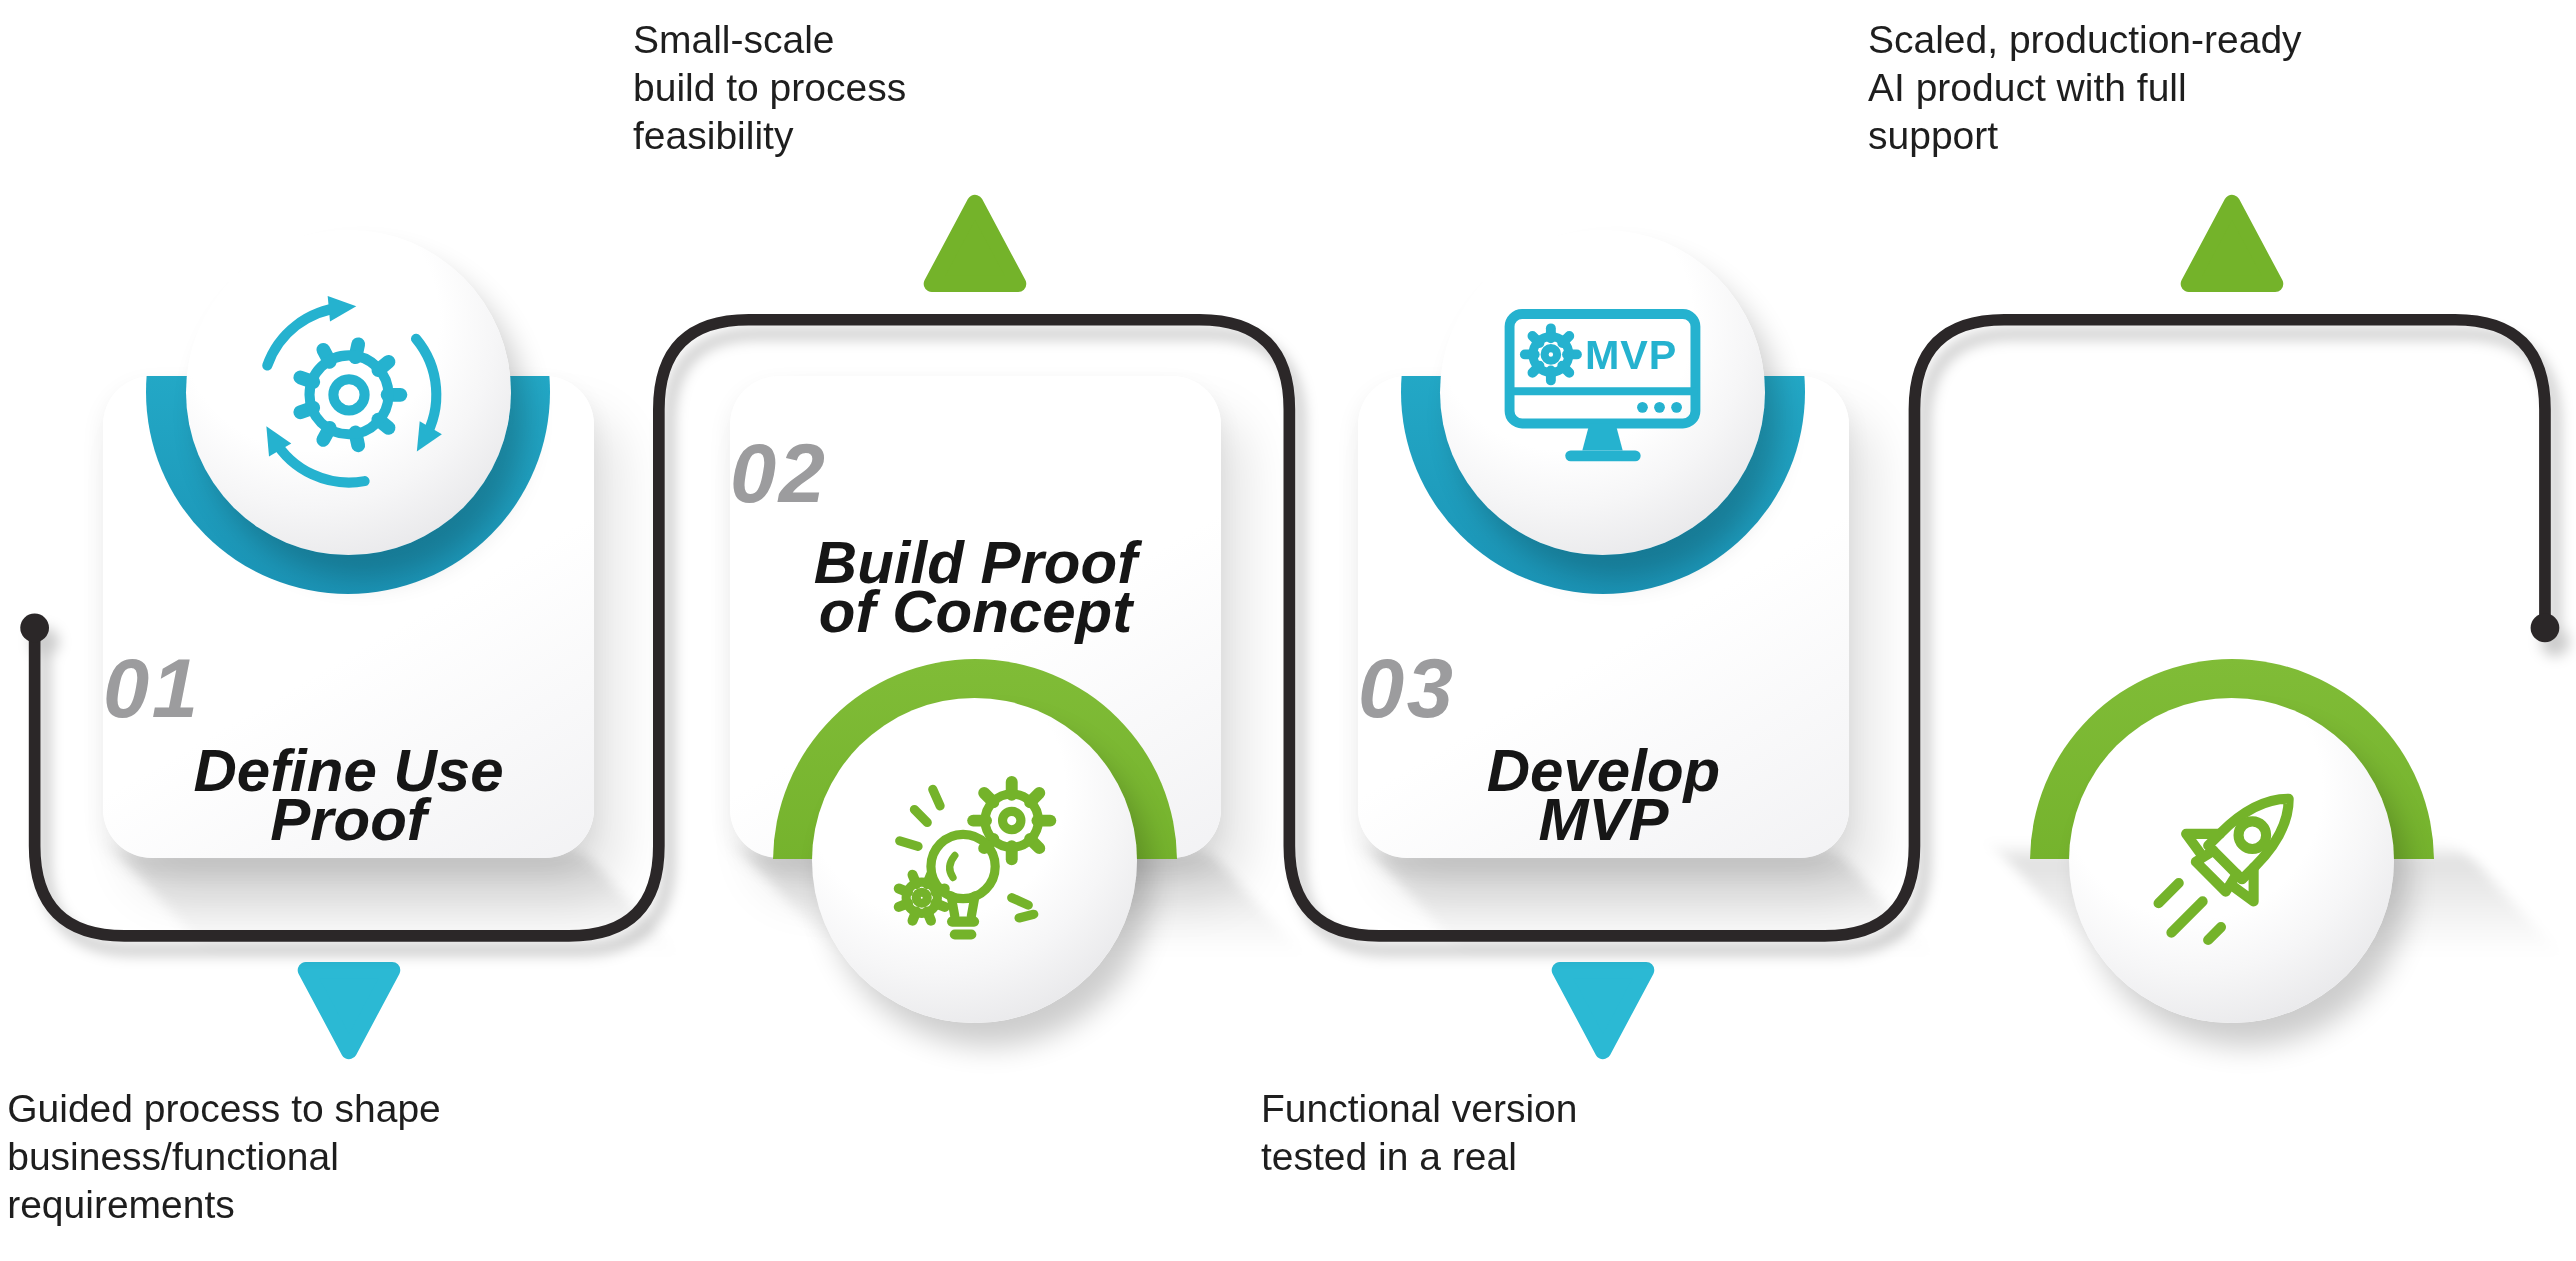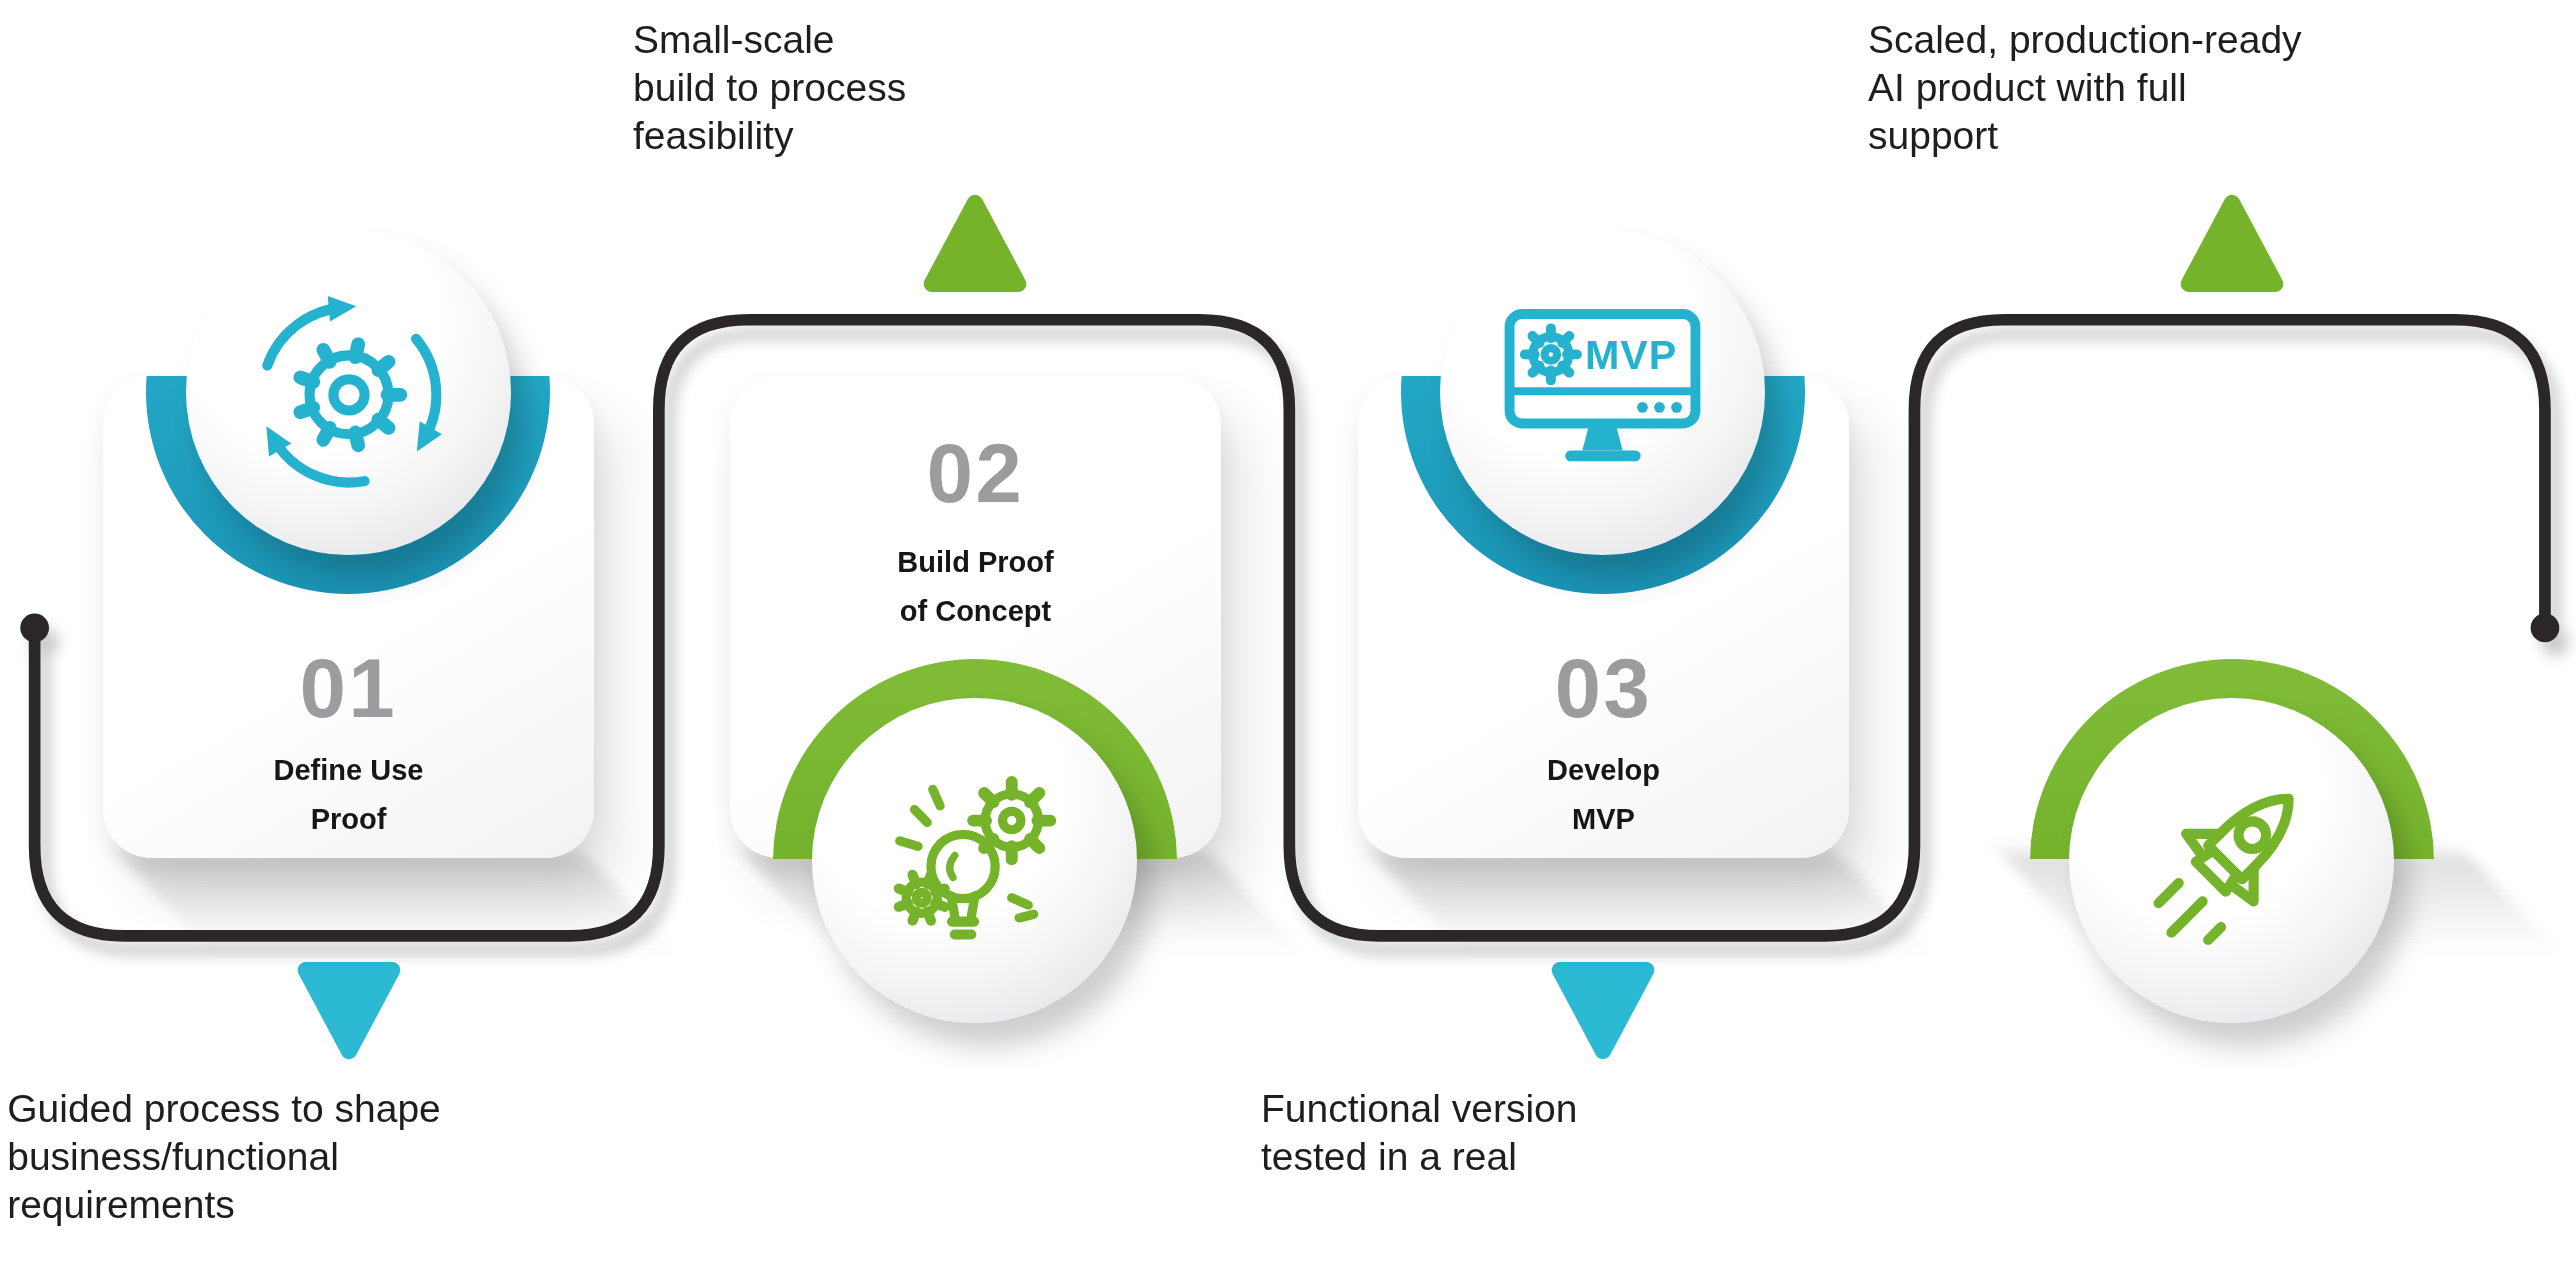--- a/index.html
+++ b/index.html
@@ -19,29 +19,29 @@
     z-index:2;
   }
   .fold{
     position:absolute;height:135px;
     background:linear-gradient(to bottom, rgba(0,0,0,0.13), rgba(0,0,0,0) 75%);
     transform:skewX(42deg);transform-origin:top left;
     filter:blur(8px);
     z-index:1;
   }
   .num{
-    position:absolute;left:0;right:0;text-align:center;
+    position:absolute;left:0;right:0;text-align:left;
     font-size:83px;font-weight:700;letter-spacing:2.7px;
-    color:#9c9c9e;line-height:1;
+    color:#9c9c9e;line-height:1;font-style:italic;
   }
   .icon-top .num{top:271px;}
   .icon-bottom .num{top:56px;}
   .title{
     position:absolute;left:0;right:0;text-align:center;
-    font-size:29px;font-weight:700;color:#161616;line-height:49px;
+    font-size:60px;font-weight:700;color:#161616;line-height:49px;font-style:italic;
   }
   .icon-top .title{top:370px;}
   .icon-bottom .title{top:162px;}
   
   .bowl-clip{position:absolute;width:404px;overflow:hidden;z-index:3;}
   .bowl-clip.top{top:376px;height:221px;}
   .bowl-clip.bottom{top:659px;height:200px;}
   .bowl{position:absolute;left:0;width:404px;height:404px;border-radius:50%;}
   .bowl-clip.top .bowl{top:-186px;}
   .bowl-clip.bottom .bowl{top:0;}

